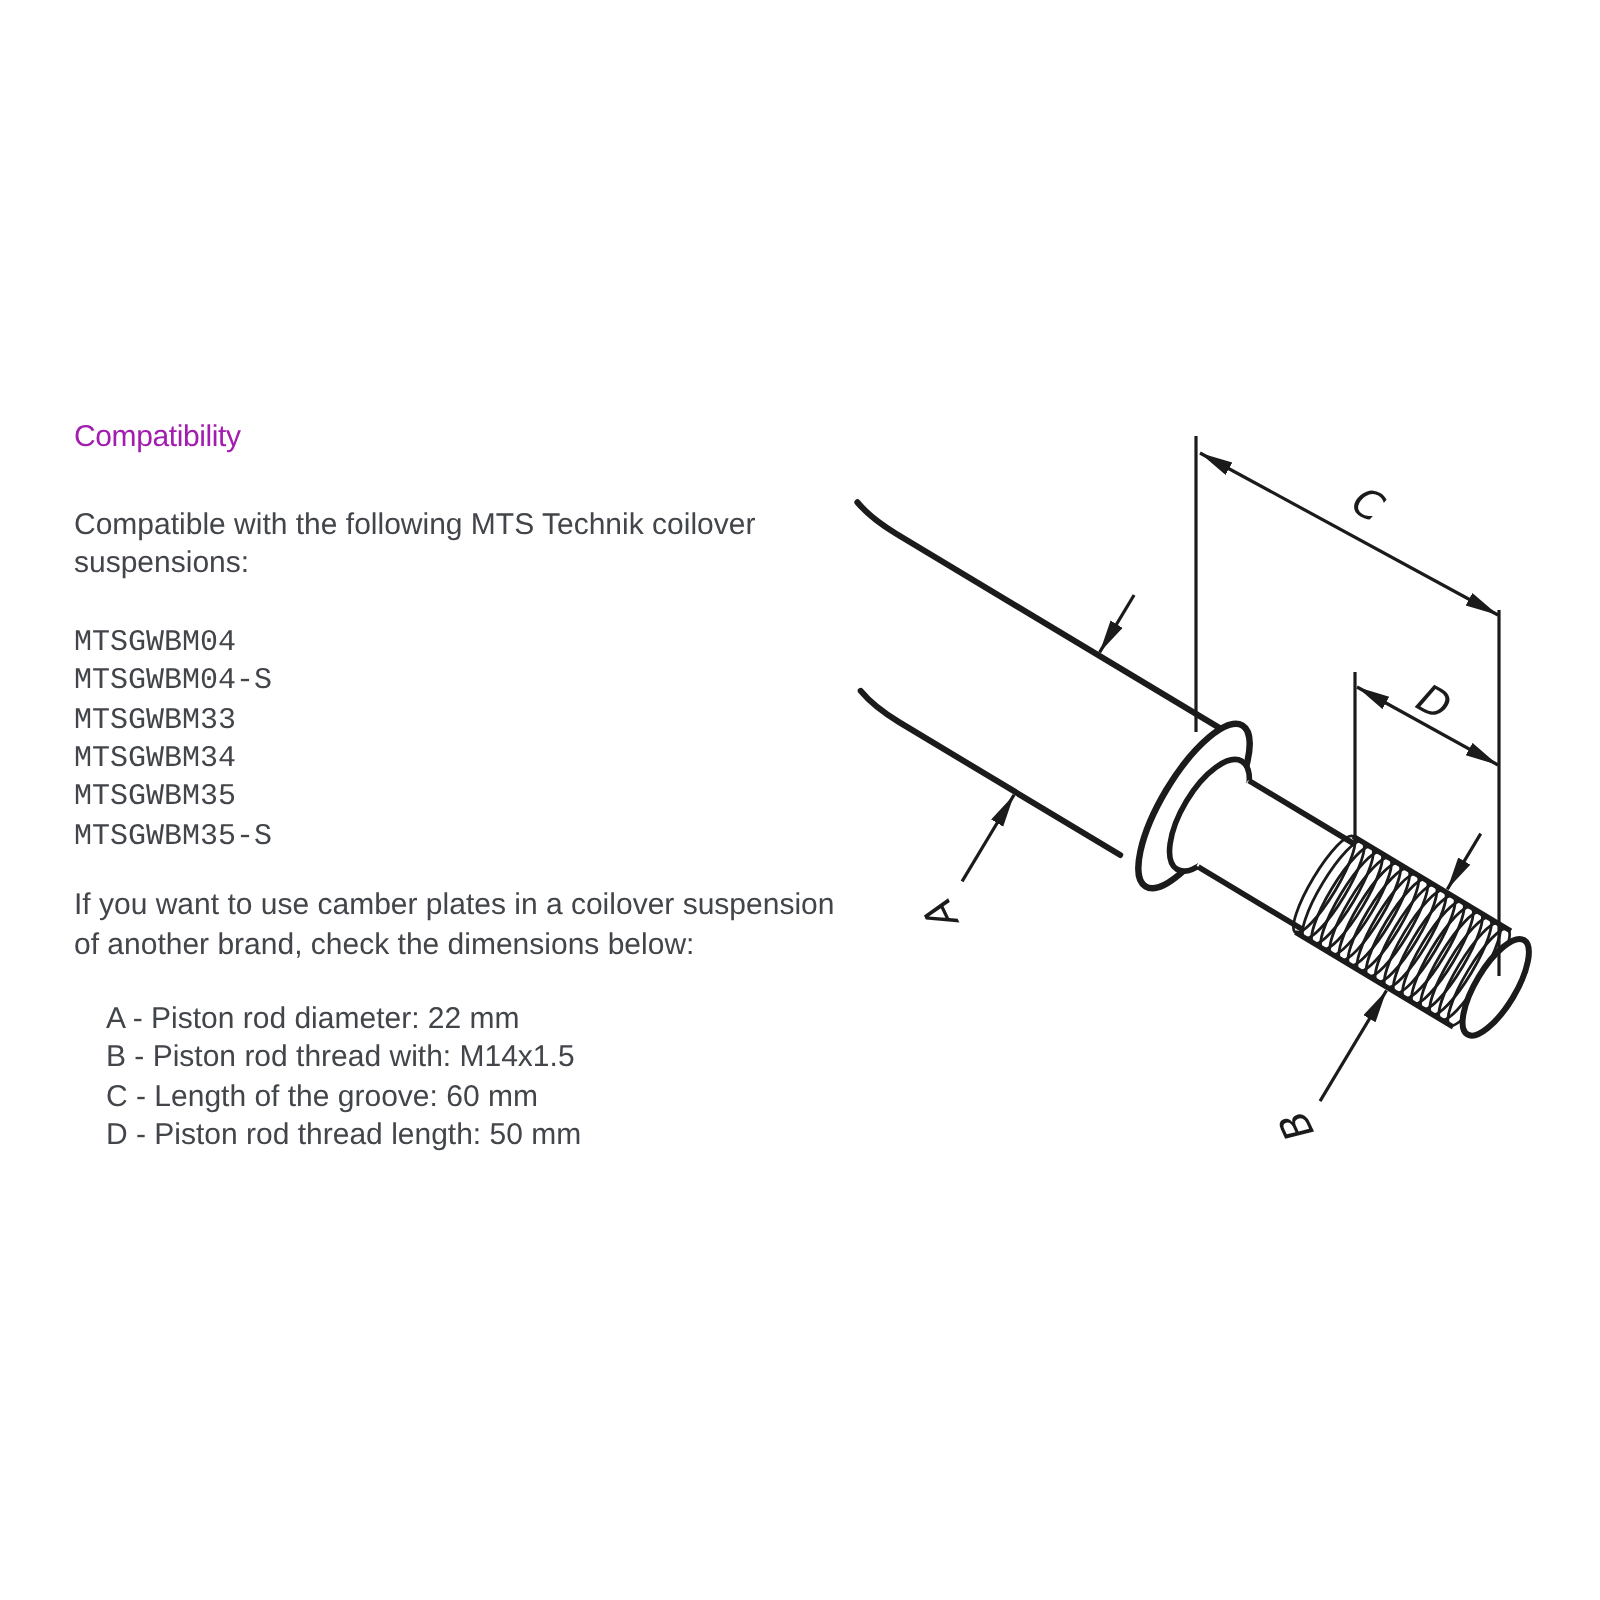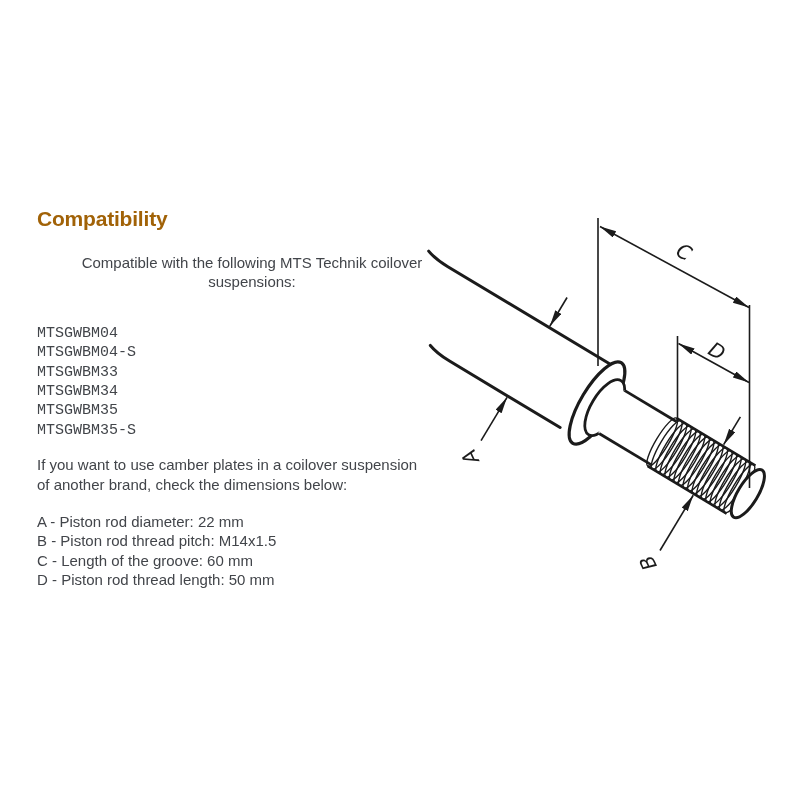--- a/index.html
+++ b/index.html
@@ -14,30 +14,30 @@
     position: absolute;
     left: 37px; top: 205px;
     width: 430px;
     color: #42454a;
     font-size: 15px;
     line-height: 19.4px;
   }
   .textcol .line { white-space: nowrap; }
   h1.heading {
     margin: 0 0 21px 0;
-    font-size: 21px;
+    font-size: 15px;
     line-height: 27px;
-    font-weight: 700;
-    color: #a16207;
+    font-weight: 400;
+    color: #a21caf;
     letter-spacing: -0.2px;
   }
-  .intro   { margin: 0 0 32px 0; text-align: center; }
+  .intro   { margin: 0 0 20px 0; }
   .models  { margin: 0 0 15px 0; font-family: Liberation Mono, monospace; }
   .note    { margin: 0 0 18px 0; }
-  .dims    { margin: 0; }
+  .dims    { margin: 16px; }
   .diagram-svg { position: absolute; left: 0; top: 0; }
   .dwg-label {
     font-family: "DejaVu Sans", sans-serif;
     font-style: italic;
     font-size: 20px;
     fill: #1b1b1b;
   }
 </style>
 </head>
 <body>
@@ -59,21 +59,21 @@
     <div class="line">MTSGWBM35-S</div>
   </div>
 
   <div class="note">
     <div class="line">If you want to use camber plates in a coilover suspension</div>
     <div class="line">of another brand, check the dimensions below:</div>
   </div>
 
   <div class="dims">
     <div class="line">A - Piston rod diameter: 22 mm</div>
-    <div class="line">B - Piston rod thread pitch: M14x1.5</div>
+    <div class="line">B - Piston rod thread with: M14x1.5</div>
     <div class="line">C - Length of the groove: 60 mm</div>
     <div class="line">D - Piston rod thread length: 50 mm</div>
   </div>
 </div>
 
 <svg class="diagram-svg" width="800" height="800" viewBox="0 0 800 800">
   <defs>
     <marker id="arr" markerUnits="userSpaceOnUse" markerWidth="18" markerHeight="8" refX="16.5" refY="3.5" orient="auto-start-reverse">
       <path d="M 0 0 L 16.5 3.5 L 0 7 Z" fill="#1b1b1b"></path>
     </marker>

